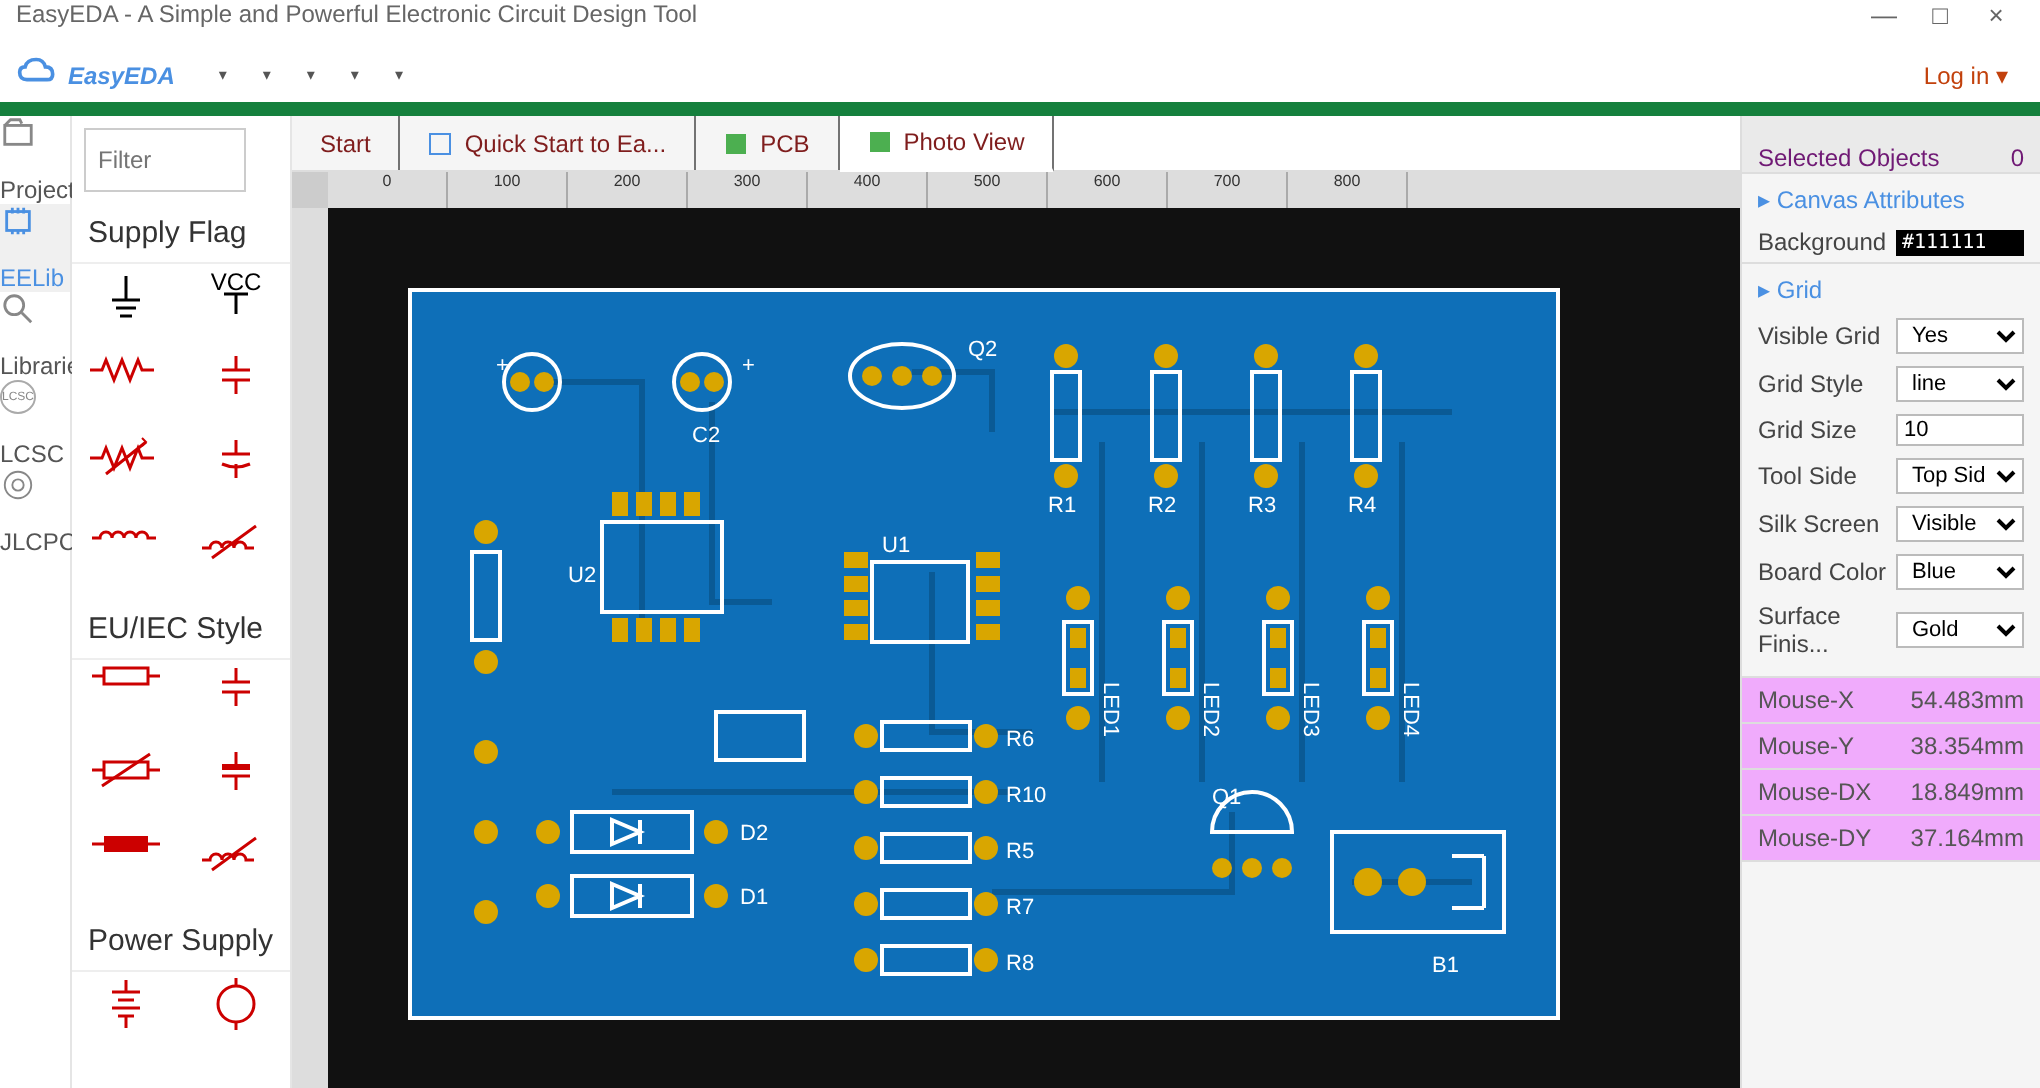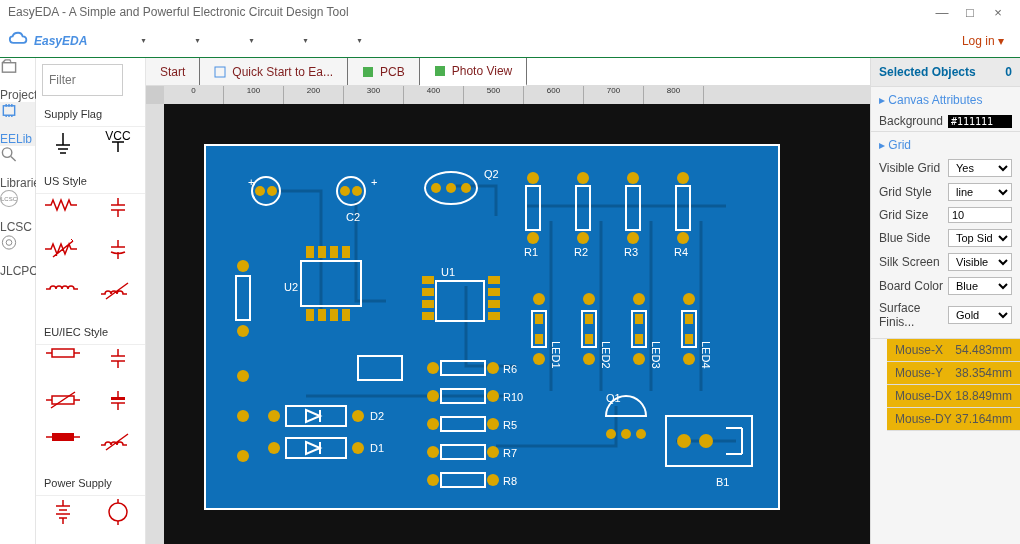--- a/index.html
+++ b/index.html
@@ -1,60 +1,60 @@
 <!DOCTYPE html>
 <html><head>
 <meta charset="utf-8">
 <style>
 * { margin:0; padding:0; box-sizing:border-box; font-family:Arial,sans-serif; font-size:12px; }
 body { width:1020px; height:544px; background:#fff; overflow:hidden; position:relative; }
-.titlebar { height:24px; display:flex; align-items:center; padding:0 8px; color:#666; background:#fff; }
+.titlebar { height:24px; display:flex; padding:0 8px; color:#666; background:#fff; }
 .titlebar .spacer { flex:1; }
 .wbtn { width:28px; text-align:center; color:#666; font-size:13px; }
-.toolbar { height:34px; display:flex; align-items:center; padding:0 8px; border-bottom:1px solid #15803d;gap:32px; }
+.toolbar { height:34px; display:flex; align-items:center; padding:0 8px; border-bottom:7px solid #15803d; }
 .logo { color:#4a90e2; font-weight:bold; font-size:18px; font-style:italic; display:flex; align-items:center; gap:4px; margin-right:12px; }
 .logo svg { width:22px; height:22px; }
 .tbtn { padding:4px 8px; color:#555; display:flex; align-items:center; gap:2px; cursor:pointer; }
 .tbtn .car { font-size:8px; }
 .login { margin-left:auto; color:#c2410c; padding:4px 8px; cursor:pointer; }
 .main { display:flex; height:486px; }
 .leftbar { width:36px; background:#fff; border-right:1px solid #e5e5e5; display:flex; flex-direction:column; }
 .licon { height:44px; display:flex; flex-direction:column; justify-content:center; cursor:pointer; color:#555; font-size:9px; gap:13px; }
 .licon.active { background:#f0f0f0; color:#4a90e2; }
 .licon svg, .licon .ibox { width:18px; height:18px; }
 .lib { width:110px; background:#fff; border-right:1px solid #e5e5e5; overflow:hidden; }
 .filter { margin:6px; padding:8px 6px; border:1px solid #ccc; width:81px; }
-.sect { padding:6px 8px; color:#333; font-size:11px; border-bottom:1px solid #eee; }
+.sect { padding:6px 8px; color:#333; font-size:15px; border-bottom:1px solid #eee; }
 .symrow { display:flex; }
 .sym { width:55px; height:42px; display:flex; justify-content:center; border:1px solid transparent; cursor:pointer; }
 .center { flex:1; display:flex; flex-direction:column; background:#f7f7f7; }
 .tabs { height:28px; display:flex; background:#fff; border-bottom:1px solid #ddd; align-items:stretch; }
 .tab { padding:0 14px; display:flex; align-items:center; gap:6px; border-right:1px solid #737373; background:#f5f5f5; color:#7f1d1d; cursor:pointer; white-space:nowrap; }
 .tab.active { background:#fff; border-bottom:2px solid #fff; margin-bottom:-1px; }
 .tab .ticon { width:12px; height:12px; }
 .canvas { flex:1; background:#111; position:relative; overflow:hidden; }
 .ruler-h { position:absolute; top:0; left:18px; right:0; height:18px; background:#ddd; display:flex; }
 .ruler-v { position:absolute; top:18px; left:0; width:18px; bottom:0; background:#ddd; }
 .ruler-h span, .ruler-v span { font-size:8px; color:#333; }
 .ruler-h span { width:60px; text-align:center; border-right:1px solid #aaa; }
 .corner { position:absolute; top:0; left:0; width:18px; height:18px; background:#ccc; }
 .pcb { position:absolute; top:60px; left:60px; width:572px; height:362px; background:#0e6fb8; outline:2px solid #fff; }
 .pcb text { fill:#fff; font-size:11px; font-family:Arial; }
 .pad { fill:#d9a600; }
 .silk { fill:none; stroke:#fff; stroke-width:2; }
 .trace { fill:none; stroke:#0a5a95; stroke-width:3; }
 .right { width:150px; background:#f5f5f5; border-left:1px solid #ddd; display:flex; flex-direction:column; font-size:11px; }
-.selobj { height:28px; display:flex; align-items:center; padding:0 8px; background:#eaeaea; color:#0369a1; justify-content:space-between;font-weight:bold; }
+.selobj { height:28px; display:flex; align-items:flex-end; padding:0 8px; background:#eaeaea; color:#701a75; justify-content:space-between; }
 .rgrp { padding:6px 8px 4px; color:#4a90e2; border-top:1px solid #ddd; }
 .rrow { display:flex; align-items:center; padding:3px 8px; color:#444; }
 .rrow .lbl { flex:1; }
 .rrow input, .rrow select, .rrow .val { width:64px; padding:1px 3px; border:1px solid #bbb; background:#fff; font-size:11px; }
 .bgbox { width:64px; padding:1px 3px; background:#000; color:#fff; font-family:monospace; font-size:10px; }
 .mrows { border-top:1px solid #ddd; margin-top:6px; }
-.mrow { display:flex; padding:4px 8px; background:#eab308; border-bottom:1px solid #ddd; color:#555;margin-left:16px; }
+.mrow { display:flex; padding:4px 8px; background:#f0abfc; border-bottom:1px solid #ddd; color:#555; }
 .mrow .ml { flex:1; }
 </style>
 </head>
 <body>
 
 <div class="titlebar">
   <span>EasyEDA - A Simple and Powerful Electronic Circuit Design Tool</span>
   <div class="spacer"></div>
   <div class="wbtn">—</div>
   <div class="wbtn">□</div>
@@ -150,21 +150,20 @@
             <path d="M15 5v12M8 17h14M10 21h10M12 25h6" stroke="#000" fill="none" stroke-width="1.5"></path>
           </svg>
         </div>
       <div class="sym">
           <svg width="40" height="30">
             <text x="20" y="12" text-anchor="middle" font-size="11">VCC</text>
             <path d="M20 14v10M14 14h12" stroke="#000" stroke-width="1.5"></path>
           </svg>
         </div>
     </div>
-    <div class="sect">US Style</div>
     <div class="symrow">
       <div class="sym">
           <svg width="40" height="20">
             <path d="M2 10h6l2-5 4 10 4-10 4 10 4-10 2 5h6" stroke="#c00" fill="none" stroke-width="1.5"></path>
           </svg>
         </div>
       <div class="sym">
           <svg width="30" height="25">
             <path d="M15 3v7M15 15v7M8 10h14M8 15h14" stroke="#c00" stroke-width="1.5"></path>
           </svg>
@@ -481,21 +480,21 @@
       </div>
     <div class="rrow">
         <span class="lbl">Grid Style</span>
         <select><option>line</option></select>
       </div>
     <div class="rrow">
         <span class="lbl">Grid Size</span>
         <input value="10" style="">
       </div>
     <div class="rrow">
-        <span class="lbl">Blue Side</span>
+        <span class="lbl">Tool Side</span>
         <select><option>Top Side</option></select>
       </div>
     <div class="rrow">
         <span class="lbl">Silk Screen</span>
         <select><option>Visible</option></select>
       </div>
     <div class="rrow">
         <span class="lbl">Board Color</span>
         <select><option>Blue</option></select>
       </div>

